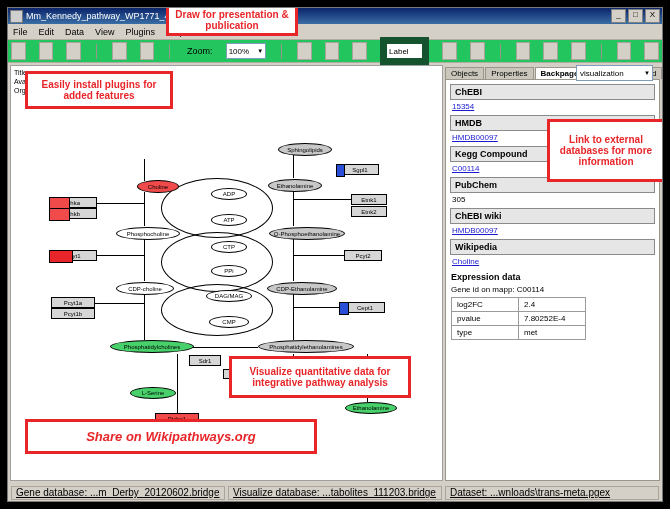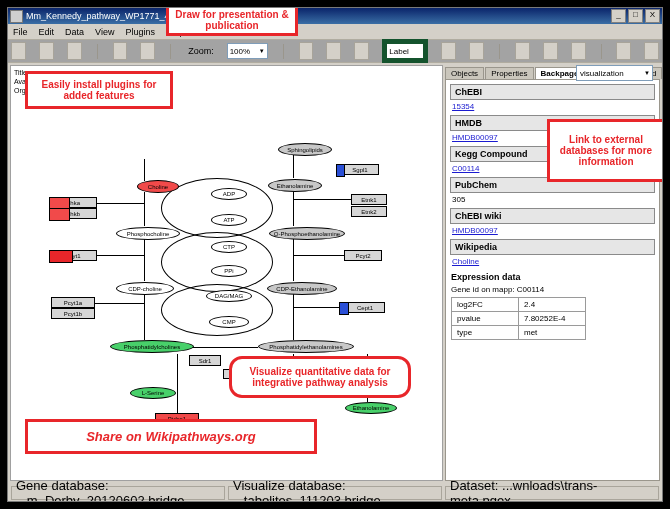--- a/index.html
+++ b/index.html
@@ -21,29 +21,29 @@
   .titlebar .ticon{width:11px;height:11px;background:#cfcfcf;border:1px solid #777;margin-right:3px;}
   .titlebar .ttext{color:#fff;font-size:9px;flex:1;overflow:hidden;white-space:nowrap;}
   .winbtns{display:flex;gap:2px;}
   .winbtn{width:13px;height:12px;background:#d4d0c8;border:1px solid #808080;
     font-size:8px;line-height:10px;text-align:center;color:#000;}
   
   .menubar{height:15px;background:#d4d0c8;border-bottom:1px solid #b0aca0;
     display:flex;align-items:center;padding-left:4px;font-size:9px;gap:9px;}
   .menubar span{padding:0 1px;}
   
-  .toolbar{height:22px;background:#a3a3a3;display:flex;align-items:center;
+  .toolbar{height:22px;background:#22c55e;display:flex;align-items:center;
     padding:0 3px;gap:13px;border-bottom:1px solid #b0aca0;}
   .tbtn{width:16px;height:16px;background:#d4d0c8;border:1px solid #a8a49a;}
   .tsep{width:1px;height:15px;background:#9a968c;margin:0 2px;}
   .zoomlabel{font-size:9px;margin-left:2px;}
   .zoomsel{width:46px;height:14px;border:1px solid #7f9db9;background:#fff;
     font-size:8px;display:flex;align-items:center;padding-left:2px;}
   .zoomsel .arw{margin-left:auto;font-size:6px;padding-right:2px;}
-  .labelsel{width:42px;height:14px;border:5px solid #14532d;background:#fff;
+  .labelsel{width:42px;height:14px;border:7px solid #14532d;background:#fff;
     font-size:8px;display:flex;align-items:center;padding-left:2px;}
   .vissel{position:absolute;right:9px;top:57px;width:72px;height:14px;
     border:1px solid #7f9db9;background:#fff;font-size:8px;
     display:flex;align-items:center;padding-left:3px;z-index:5;}
   .vissel .arw{margin-left:auto;font-size:6px;padding-right:2px;}
   
   .workspace{position:absolute;left:0;top:55px;right:0;bottom:18px;display:flex;}
   .canvaspane{position:relative;flex:1;background:#fff;border:1px solid #a0a0a0;margin:2px;overflow:hidden;}
   .sidepane{width:215px;background:#d4d0c8;margin:2px 2px 2px 0;display:flex;flex-direction:column;}
   
@@ -58,21 +58,21 @@
   .link{color:#1a1ad0;text-decoration:underline;font-size:8px;margin:2px 0 4px 6px;display:block;}
   .plain{font-size:8px;margin:2px 0 4px 6px;display:block;}
   .exprhead{font-weight:bold;font-size:9px;margin:6px 0 3px 5px;}
   .geneid{font-size:8px;margin:0 0 3px 5px;}
   table.expr{border-collapse:collapse;margin-left:5px;font-size:8px;}
   table.expr td{border:1px solid #9a9a9a;padding:1px 5px;height:11px;}
   table.expr td.k{width:56px;}
   table.expr td.v{width:56px;}
   
   .statusbar{position:absolute;left:0;right:0;bottom:0;height:17px;background:#d4d0c8;
-    display:flex;align-items:center;font-size:13px;padding:0 3px;gap:3px;}
+    display:flex;align-items:center;font-size:10px;padding:0 3px;gap:3px;text-decoration:underline;}
   .statuscell{border:1px solid #a9a59b;height:12px;display:flex;align-items:center;padding:0 4px;}
   
   .node{position:absolute;box-sizing:border-box;font-size:6px;text-align:center;
     display:flex;align-items:center;justify-content:center;border:1px solid #000;}
   .ell{border-radius:50%;background:#fff;}
   .met{border-radius:50%;}
   .gene{background:#d6d6d6;}
   .linev{position:absolute;background:#000;width:1px;}
   .lineh{position:absolute;background:#000;height:1px;}
   .oval{position:absolute;border:1px solid #000;border-radius:50%;}
@@ -351,16 +351,16 @@
 
   <div class="statusbar">
     <div class="statuscell" style="flex:1;">Gene database: ...m_Derby_20120602.bridge</div>
     <div class="statuscell" style="flex:1;">Visualize database: ...tabolites_111203.bridge</div>
     <div class="statuscell" style="flex:1;">Dataset: ...wnloads\trans-meta.pgex</div>
   </div>
 
   <div class="callout" style="left:158px;top:-5px;width:132px;height:33px;">Draw for presentation &amp; publication</div>
   <div class="callout" style="left:17px;top:63px;width:148px;height:38px;">Easily install plugins for added features</div>
   <div class="callout" style="left:539px;top:111px;width:118px;height:63px;">Link  to external databases  for more information</div>
-  <div class="callout" style="left:221px;top:348px;width:182px;height:42px;border-radius:13px;">Visualize quantitative data  for integrative pathway analysis</div>
+  <div class="callout" style="left:221px;top:348px;width:182px;height:42px;">Visualize quantitative data  for integrative pathway analysis</div>
   <div class="callout share" style="left:17px;top:411px;width:292px;height:35px;">Share on Wikipathways.org</div>
 
 </div>
 
 </body></html>

